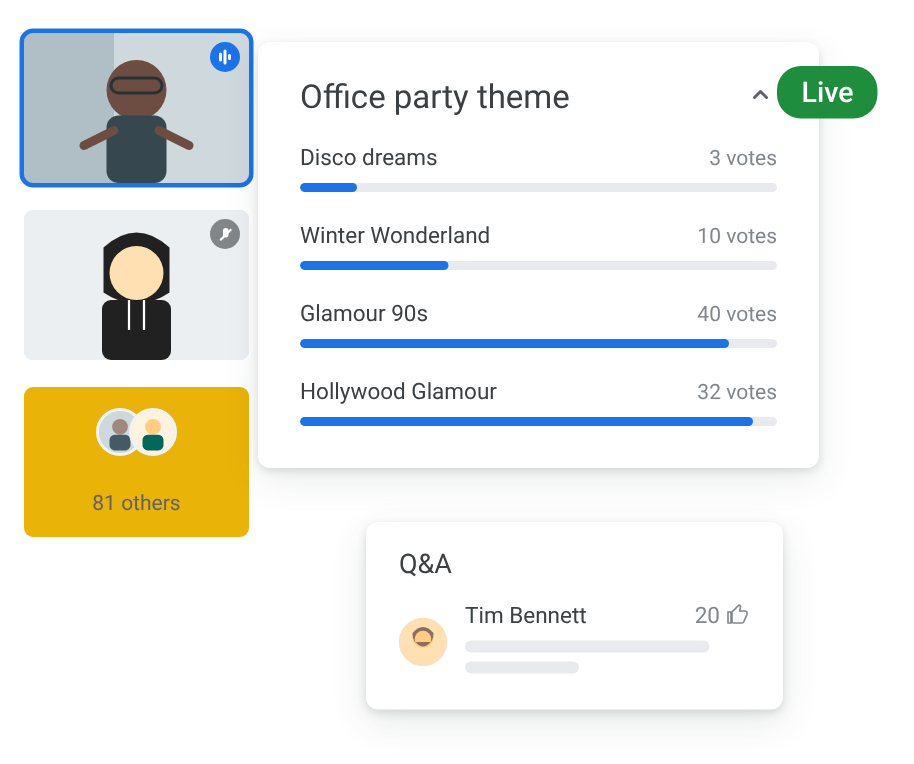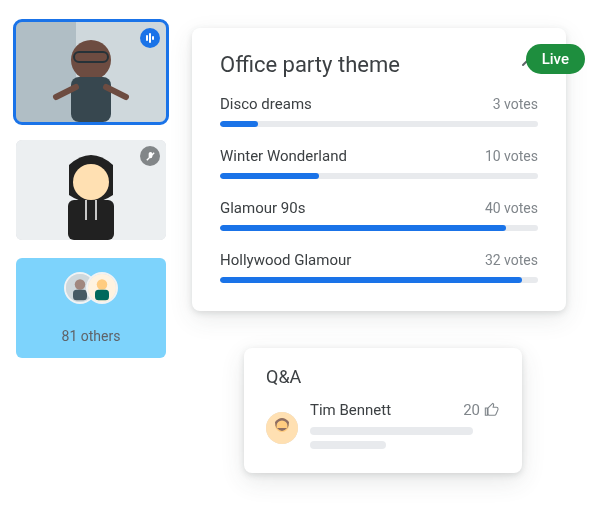--- a/index.html
+++ b/index.html
@@ -43,21 +43,21 @@
       justify-content: center;
     }
     .badge.speaking { background: #1a73e8; }
     .badge.muted { background: rgba(60,64,67,0.6); }
 
     .others-tile {
       position: absolute;
       width: 150px;
       height: 100px;
       border-radius: 6px;
-      background: #7dd3fc;
+      background: #eab308;
       display: flex;
       flex-direction: column;
       align-items: center;
       justify-content: center;
       gap: 24px;
     }
     .others-avatars {
       display: flex;
     }
     .others-avatars .avatar {
@@ -65,21 +65,21 @@
       height: 32px;
       border-radius: 50%;
       background: #dadce0;
       border: 2px solid #f1f3f4;
     }
     .others-avatars .avatar + .avatar { margin-left: -10px; }
     .others-label { font-size: 14px; color: #5f6368; }
 
     .poll-card {
       position: absolute;
-      left: 192px;
+      left: 172px;
       top: 28px;
       width: 374px;
       background: #fff;
       border-radius: 8px;
       box-shadow: 0 2px 6px rgba(60,64,67,0.15), 0 8px 24px rgba(60,64,67,0.1);
       padding: 24px 28px 28px 28px;
     }
     .poll-header {
       display: flex;
       align-items: center;
@@ -95,21 +95,21 @@
       color: #5f6368;
       font-size: 14px;
       padding: 4px;
       cursor: pointer;
     }
     .poll-option { margin-bottom: 20px; }
     .poll-option:last-child { margin-bottom: 0; }
     .poll-row {
       display: flex;
       justify-content: space-between;
-      align-items: center;
+      align-items: flex-end;
       margin-bottom: 8px;
     }
     .poll-name { font-size: 15px; color: #3c4043; }
     .poll-votes { font-size: 14px; color: #80868b; }
     .poll-bar-track {
       width: 100%;
       height: 6px;
       background: #e8eaed;
       border-radius: 3px;
       overflow: hidden;
@@ -119,21 +119,21 @@
       background: #1a73e8;
       border-radius: 3px;
     }
 
     .live-badge {
       position: absolute;
       right: 24px;
       top: 44px;
       background: #1e8e3e;
       color: #fff;
-      font-size: 15px;
+      font-size: 19px;
       font-weight: 500;
       padding: 6px 16px;
       border-radius: 16px;
       z-index: 10;
     }
 
     .qa-card {
       position: absolute;
       left: 244px;
       top: 348px;

